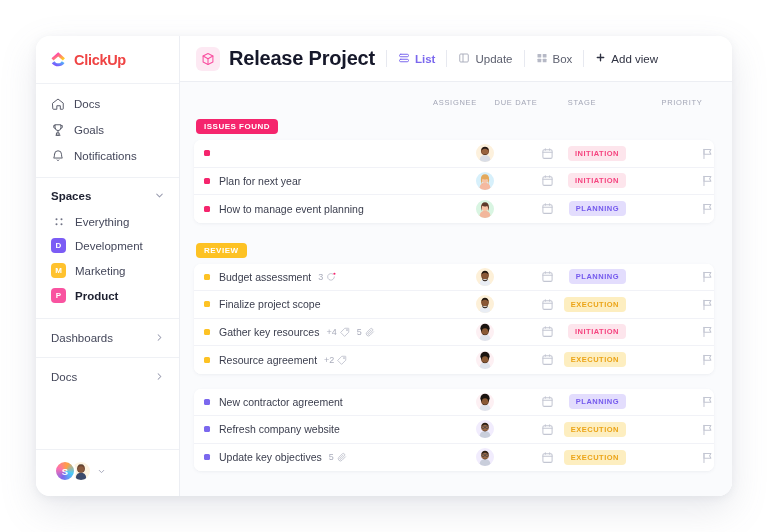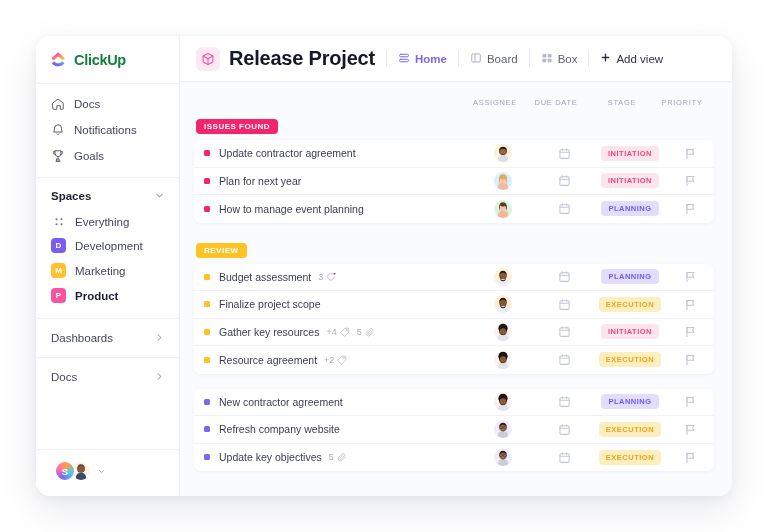--- a/index.html
+++ b/index.html
@@ -31,21 +31,21 @@
     display: flex;
     flex-direction: column;
     position: relative;
   }
   .brand {
     display: flex; align-items: center; gap: 7px;
     padding: 15px 0 13px 14px;
   }
   .brand-logo { width: 17px; height: 17px; display: block; }
   .brand-name {
-    font-size: 14.5px; font-weight: bold; color: #15803d;
+    font-size: 14.5px; font-weight: bold; color: #ef4444;
     letter-spacing: -0.3px;
   }
   .nav-sep { height: 1px; background: #eff1f5; margin: 2px 0 0 0; }
 
   .nav-group { padding: 7px 0 6px 0; }
   .nav-item {
     display: flex; align-items: center; gap: 9px;
     padding: 6px 10px 6px 15px;
     cursor: pointer;
   }
@@ -144,21 +144,21 @@
     height: 22px;
   }
   .col-heads .spacer { flex: 1 1 auto; }
   .chead {
     font-size: 7.5px; letter-spacing: 0.7px; color: #a3a6b6;
     text-align: center; font-weight: normal;
   }
   .c-assignee { width: 62px; flex: 0 0 62px; }
   .c-due      { width: 60px; flex: 0 0 60px; }
   .c-stage    { width: 72px; flex: 0 0 72px; }
-  .c-prio     { width: 48px; flex: 0 0 48px; }
+  .c-prio     { width: 48px; flex: 0 0 48px; margin-left: 40px; }
 
   .group { margin-bottom: 15px; }
   .group-head { padding: 1px 0 6px 2px; }
   .grp-badge {
     display: inline-block;
     padding: 3px 8px 3px 8px;
     border-radius: 4px;
     font-size: 8px; font-weight: bold; color: #ffffff;
     letter-spacing: 0.5px;
   }
@@ -179,21 +179,21 @@
   }
   .row:last-child { border-bottom: none; }
 
   .dot { width: 6px; height: 6px; flex: 0 0 6px; border-radius: 1.5px; margin-right: 9px; }
   .task-name { font-size: 10.5px; color: #3a3d4d; white-space: nowrap; }
   .meta { display: flex; align-items: center; gap: 3px; margin-left: 7px; }
   .meta-num { font-size: 9px; color: #a9acbb; }
   .meta-ico { color: #b9bcc9; display: flex; align-items: center; }
   .row .spacer { flex: 1 1 auto; }
 
-  .cell { display: flex; align-items: center; justify-content: center; }
+  .cell { display: flex; align-items: center; justify-content: flex-end; }
   .av-photo {
     width: 18px; height: 18px; border-radius: 50%;
     overflow: hidden; display: block;
   }
   .cal-ico { color: #c3c6d2; display: block; }
 
   .stage-pill {
     display: inline-block;
     padding: 3px 7px;
     border-radius: 4px;
@@ -234,38 +234,38 @@
         <span class="nav-ico">
           <svg viewBox="0 0 24 24" fill="none" stroke="currentColor" stroke-width="1.7" stroke-linecap="round" stroke-linejoin="round">
             <path d="M3 10.5 L12 3.5 L21 10.5 V20 a1 1 0 0 1-1 1h-4v-6h-6v6H4a1 1 0 0 1-1-1Z"></path>
           </svg>
         </span>
         <span class="nav-label">Docs</span>
       </div>
       <div class="nav-item">
         <span class="nav-ico">
           <svg viewBox="0 0 24 24" fill="none" stroke="currentColor" stroke-width="1.7" stroke-linecap="round" stroke-linejoin="round">
-            <path d="M6 9a6 6 0 0 1 12 0c0 5 1.5 6.5 1.5 6.5h-15S6 14 6 9Z"></path>
-            <path d="M10.3 19a2 2 0 0 0 3.4 0"></path>
-          </svg>
-        </span>
-        <span class="nav-label">Notifications</span>
-      </div>
-      <div class="nav-item">
-        <span class="nav-ico">
-          <svg viewBox="0 0 24 24" fill="none" stroke="currentColor" stroke-width="1.7" stroke-linecap="round" stroke-linejoin="round">
             <path d="M7 3h10v5a5 5 0 0 1-10 0Z"></path>
             <path d="M7 4.5H4.5v2a3 3 0 0 0 3 3"></path>
             <path d="M17 4.5h2.5v2a3 3 0 0 1-3 3"></path>
             <path d="M12 13v4"></path>
               <path d="M8.5 21h7"></path>
               <path d="M10 17h4v4h-4z"></path>
           </svg>
         </span>
         <span class="nav-label">Goals</span>
+      </div>
+      <div class="nav-item">
+        <span class="nav-ico">
+          <svg viewBox="0 0 24 24" fill="none" stroke="currentColor" stroke-width="1.7" stroke-linecap="round" stroke-linejoin="round">
+            <path d="M6 9a6 6 0 0 1 12 0c0 5 1.5 6.5 1.5 6.5h-15S6 14 6 9Z"></path>
+            <path d="M10.3 19a2 2 0 0 0 3.4 0"></path>
+          </svg>
+        </span>
+        <span class="nav-label">Notifications</span>
       </div>
     </div>
 
     <div class="nav-sep"></div>
 
     <div class="section-head">
       <span class="section-title">Spaces</span>
       <span class="chev">
         <svg width="11" height="11" viewBox="0 0 24 24" fill="none" stroke="currentColor" stroke-width="2.2" stroke-linecap="round" stroke-linejoin="round">
             <path d="M6 9l6 6 6-6"></path>
@@ -352,33 +352,33 @@
 
       <span class="view-divider"></span>
 
       <span class="view-tab active">
         <span>
           <svg width="12" height="12" viewBox="0 0 24 24" fill="none" stroke="currentColor" stroke-width="2" stroke-linecap="round">
             <rect x="3" y="4.5" width="18" height="5" rx="2.5"></rect>
             <rect x="3" y="14.5" width="18" height="5" rx="2.5"></rect>
           </svg>
         </span>
-        <span>Home</span>
+        <span>List</span>
       </span>
 
       <span class="view-divider"></span>
 
       <span class="view-tab">
         <span>
           <svg width="12" height="12" viewBox="0 0 24 24" fill="none" stroke="#a9acba" stroke-width="1.9" stroke-linejoin="round">
             <rect x="3.5" y="4" width="17" height="16" rx="2"></rect>
             <path d="M10 4v16"></path>
           </svg>
         </span>
-        <span>Board</span>
+        <span>Update</span>
       </span>
 
       <span class="view-divider"></span>
 
       <span class="view-tab">
         <span>
           <svg width="12" height="12" viewBox="0 0 24 24" fill="#b6b9c6">
             <rect x="3" y="4" width="7.5" height="7" rx="1.2"></rect>
             <rect x="13.5" y="4" width="7.5" height="7" rx="1.2"></rect>
             <rect x="3" y="13.5" width="7.5" height="7" rx="1.2"></rect>
@@ -409,21 +409,20 @@
         <span class="chead c-stage">STAGE</span>
         <span class="chead c-prio">PRIORITY</span>
       </div>
 
       <div id="groups-host">
           <div class="group">
             <div class="group-head"><span class="grp-badge" style="background: rgb(245, 37, 109);">ISSUES FOUND</span></div>
             <div class="rows">
               <div class="row">
                 <span class="dot" style="background:#f5256d"></span>
-       <span class="task-name">Update contractor agreement</span>
 
        <span class="spacer"></span>
        <span class="cell c-assignee">
          <span class="av-photo">
            <svg viewBox="0 0 32 32" width="100%" height="100%">
                       <rect width="32" height="32" fill="#fdf1dd"></rect>
                       <circle cx="16" cy="12.5" r="7.2" fill="#7a4a2e"></circle>
                       <path d="M16 19.5c-6 0-9.5 4.2-9.5 9.5V32h19v-3c0-5.3-3.5-9.5-9.5-9.5Z" fill="#d9dde6"></path>
                       <circle cx="16" cy="13" r="5.6" fill="#9a6440"></circle>
                       <path d="M9.8 11.5c0-4 2.7-6.4 6.2-6.4s6.2 2.4 6.2 6.4c-1.6-2.1-3.6-3-6.2-3s-4.6.9-6.2 3Z" fill="#241a14"></path>

